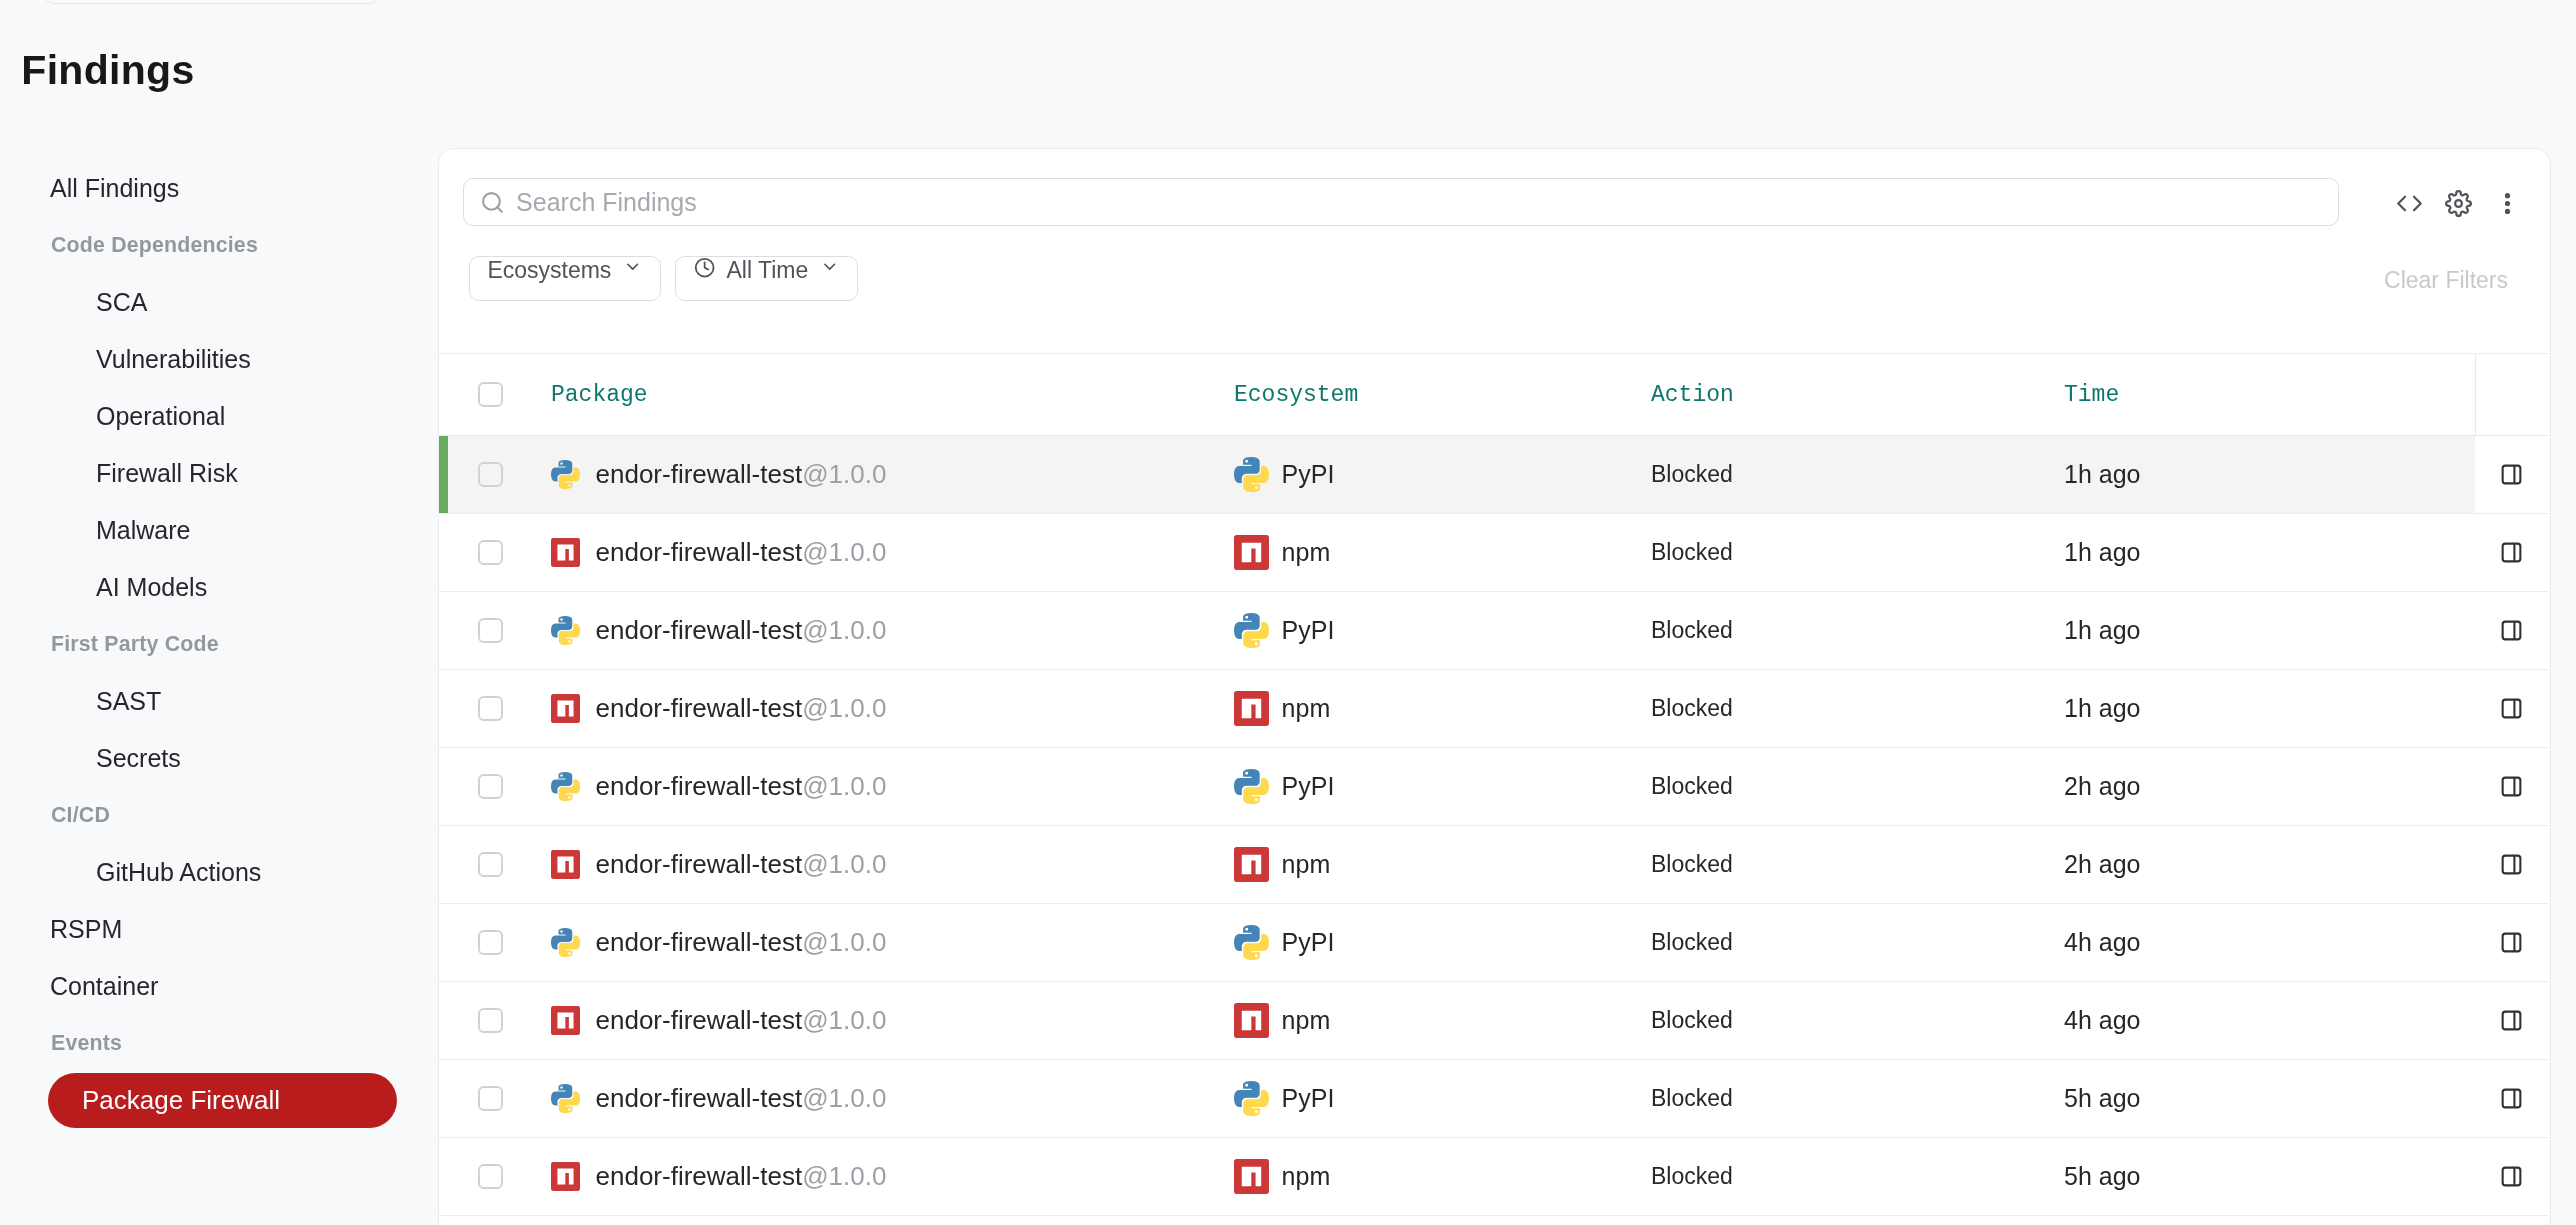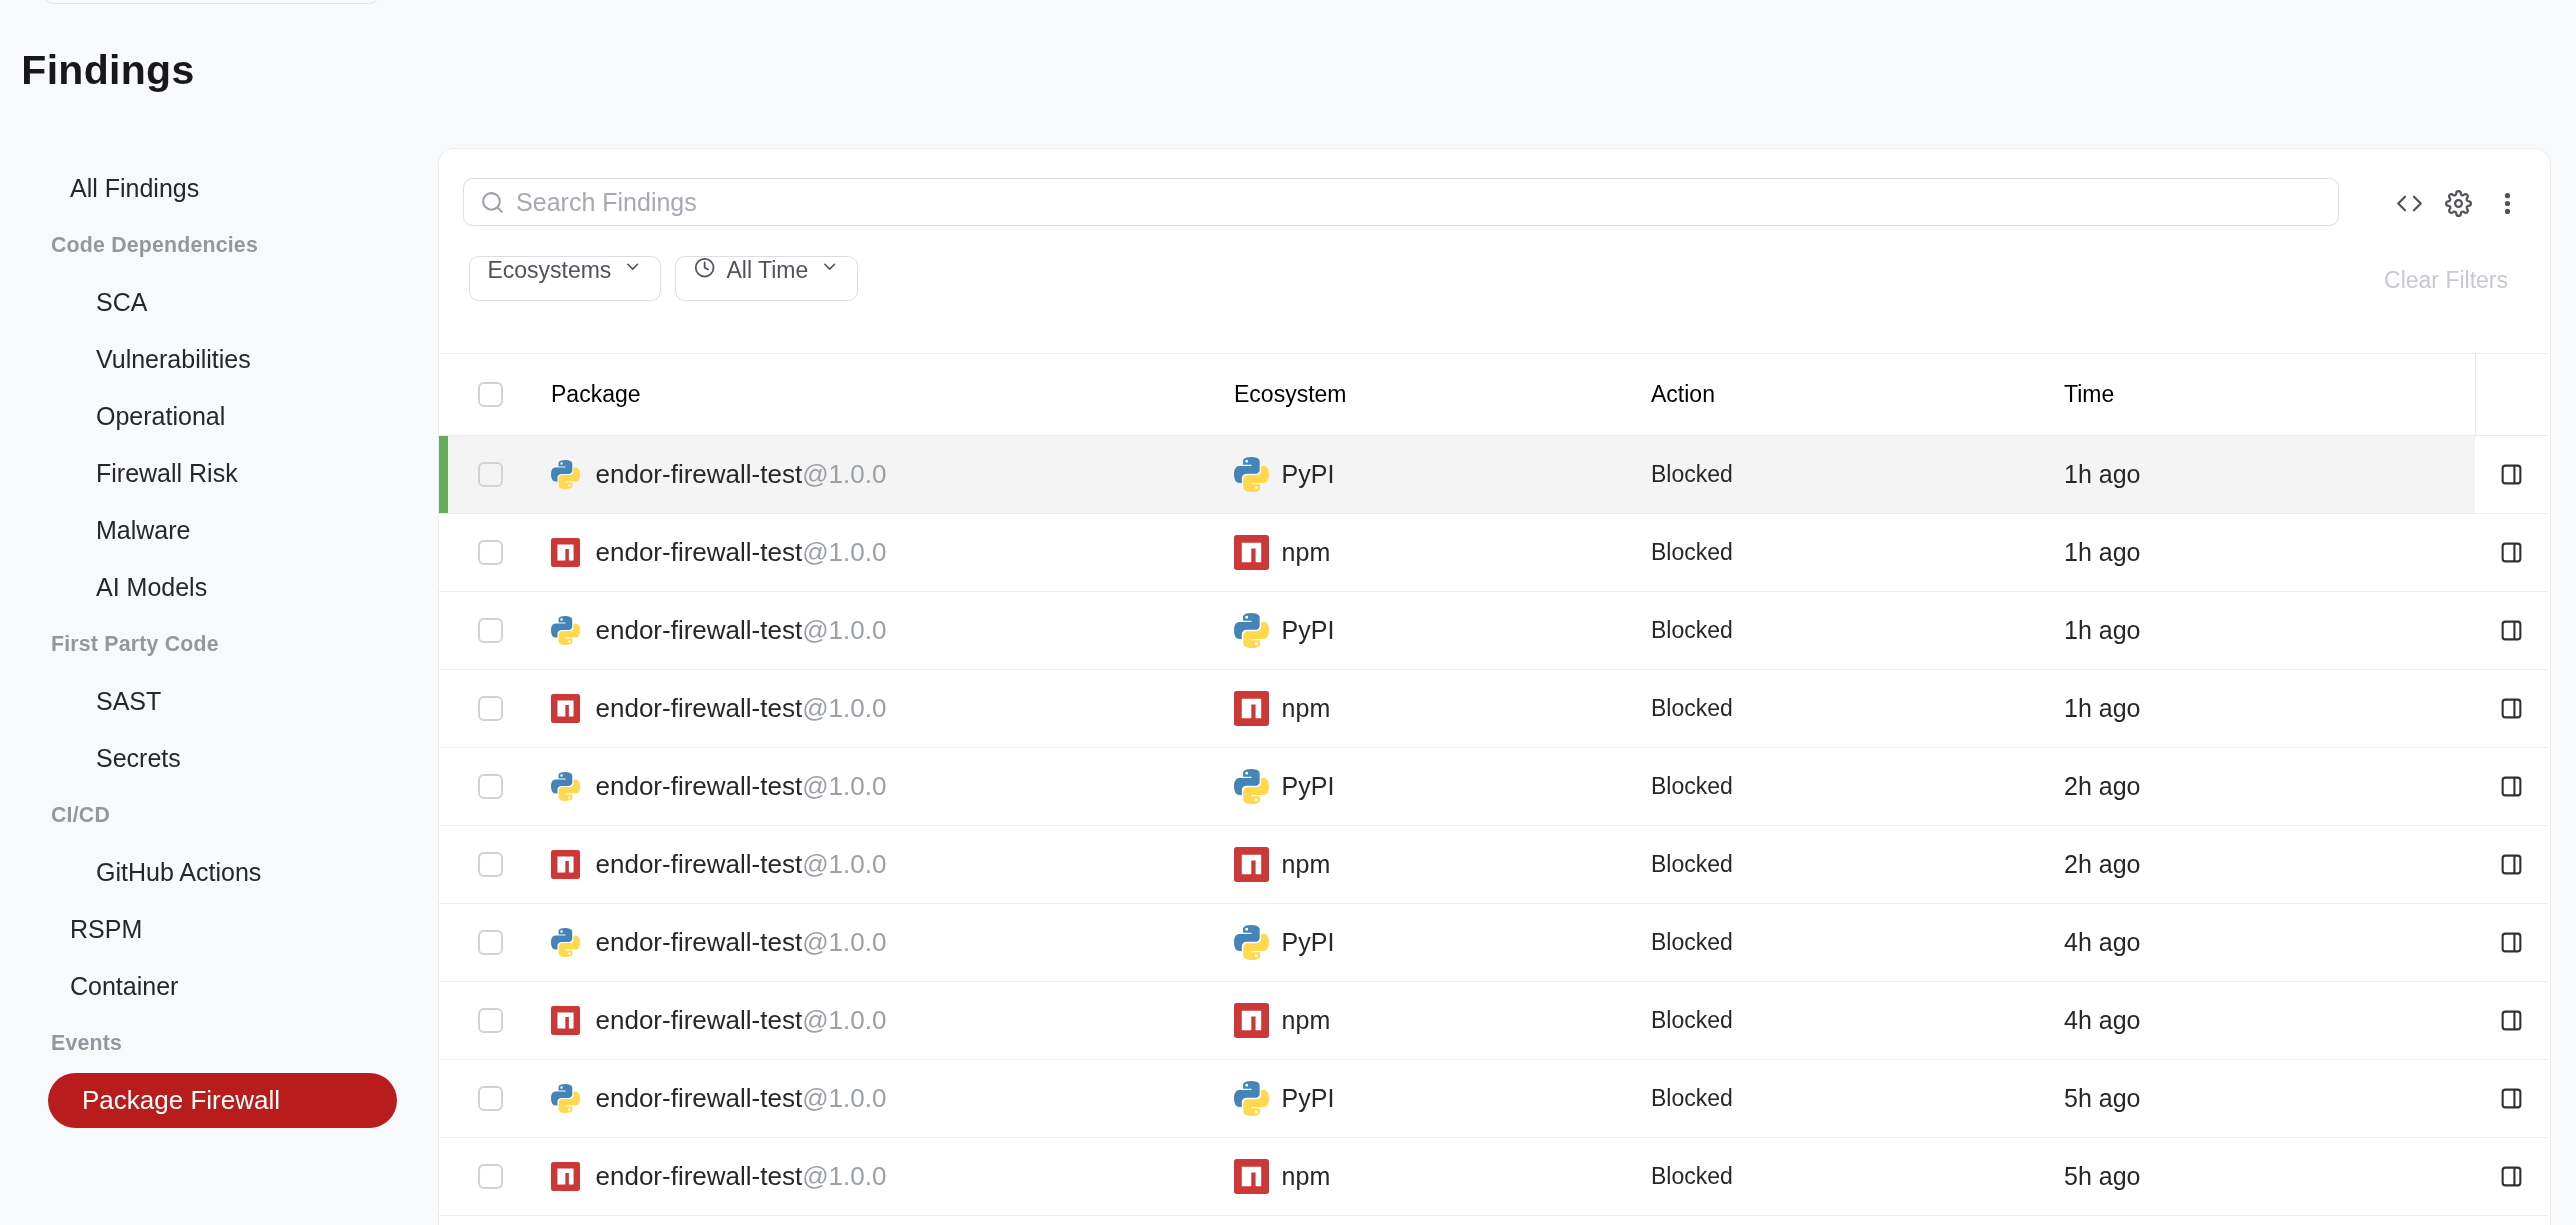--- a/index.html
+++ b/index.html
@@ -16,21 +16,21 @@
   .ghost-pill {
     position:absolute; left:42px; top:-21.3px; width:339px; height:25px;
     border:1.9px solid #e4e5e9; border-radius:13.6px; background:transparent;
   }
   .page-title {
     position:absolute; left:21.3px; top:47px;
     font-size:41px; font-weight:600; color:#18181b; letter-spacing:0.3px;
   }
   .nav { position:absolute; left:0; top:160px; width:438px; display:flex; flex-direction:column; }
   .nav-row { height:57px; display:flex; align-items:center; }
-  .nav-item { padding-left:70px; font-size:25px; color:#26272b; cursor:pointer; }
+  .nav-item { padding-left:50px; font-size:25px; color:#26272b; cursor:pointer; }
   .nav-item.indent { padding-left:96px; }
   .nav-header { padding-left:51px; font-size:21.3px; font-weight:700; color:#94979e; letter-spacing:0.2px; }
   .nav-pill {
     margin-left:48px; width:349px; height:55px; border-radius:968px;
     background:#2b5d55; color:#ffffff; display:flex; align-items:center;
     padding-left:34px; font-size:26px; font-weight:500; cursor:pointer;
   }
 
   
   .card {
@@ -77,21 +77,21 @@
   }
 
   
   .table { position:absolute; left:0; top:204px; width:2109px; border-top:1.9px solid #ebecef; }
   .thead, .trow {
     display:grid;
     grid-template-columns:112px 683px 417px 413px 411px 1fr;
     align-items:center;
   }
   .thead { height:82px; border-bottom:1.9px solid #e8e9ec; }
-  .th { font-size:23px; font-weight:500; color:#000000; }
+  .th { font-size:23px; font-weight:500; color:#0f766e;font-family:Liberation Mono, monospace; }
   .thead .cell-open { border-left:1.9px solid #e8e9ec; height:100%; }
 
   .trow { height:78px; border-bottom:1.5px solid #ececef; position:relative; cursor:pointer; }
   .trow.selected { background:#f4f4f5; }
   .trow.selected::before {
     content:""; position:absolute; left:0; top:0; bottom:0; width:8.7px; background:#68aa5e;
   }
   .trow .cell-open { background:#fff; height:100%; }
 
   .cell-check { padding-left:39px; }

